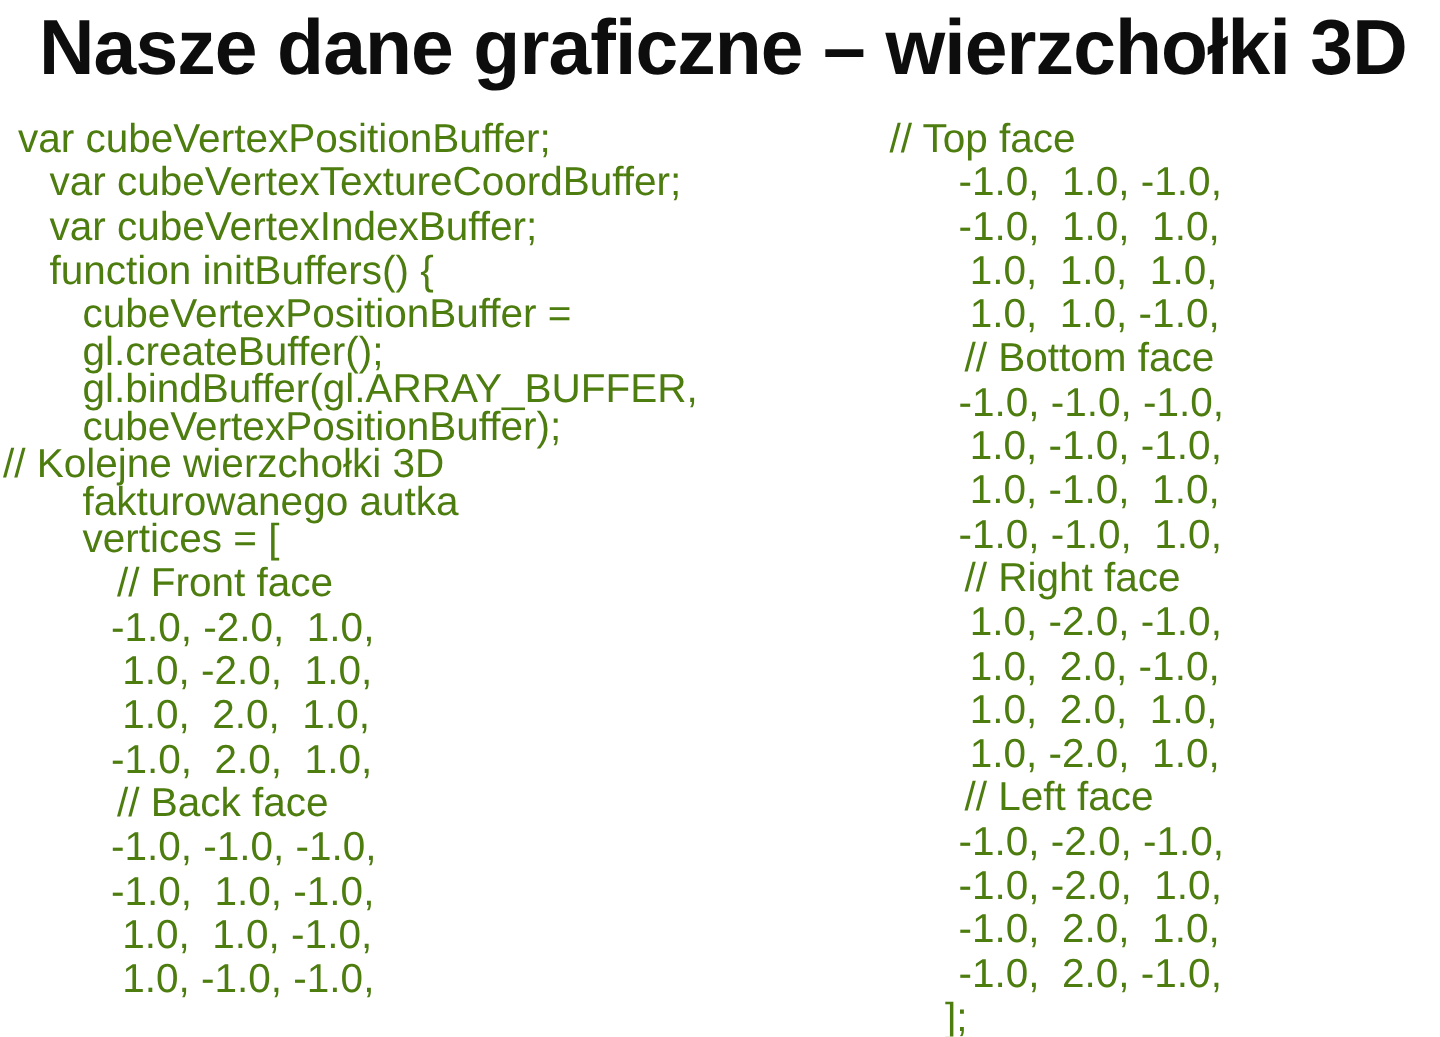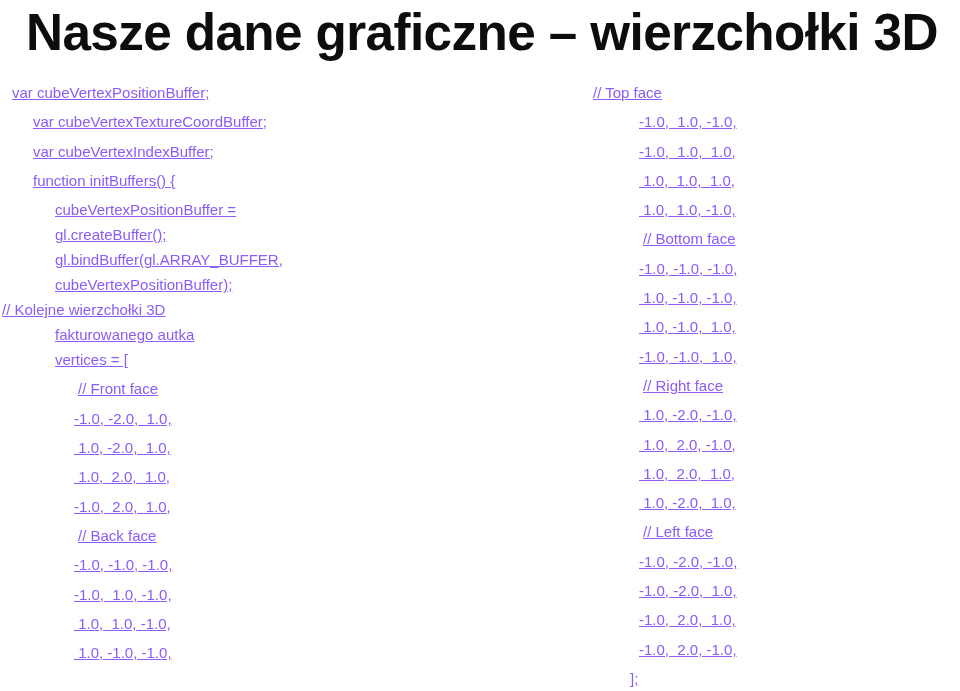--- a/index.html
+++ b/index.html
@@ -46,25 +46,24 @@
     position: absolute;
     left: 0;
     top: 78px;
     width: 960px;
     height: 613px;
   }
 
   .code-col {
     position: absolute;
     top: 0;
-    font-size: 15px;
+    font-size: 27px;
     line-height: 29.3px;
-    color: #8b5cf6;
+    color: #4d7c0f;
     white-space: pre;
-    text-decoration: underline;
   }
 
   .col-left  { left: 0px;   width: 430px; }
   .col-right { left: 593px; width: 367px; }
 
   .code-line {
     display: block;
     height: 29.3px;
     white-space: pre;
   }

